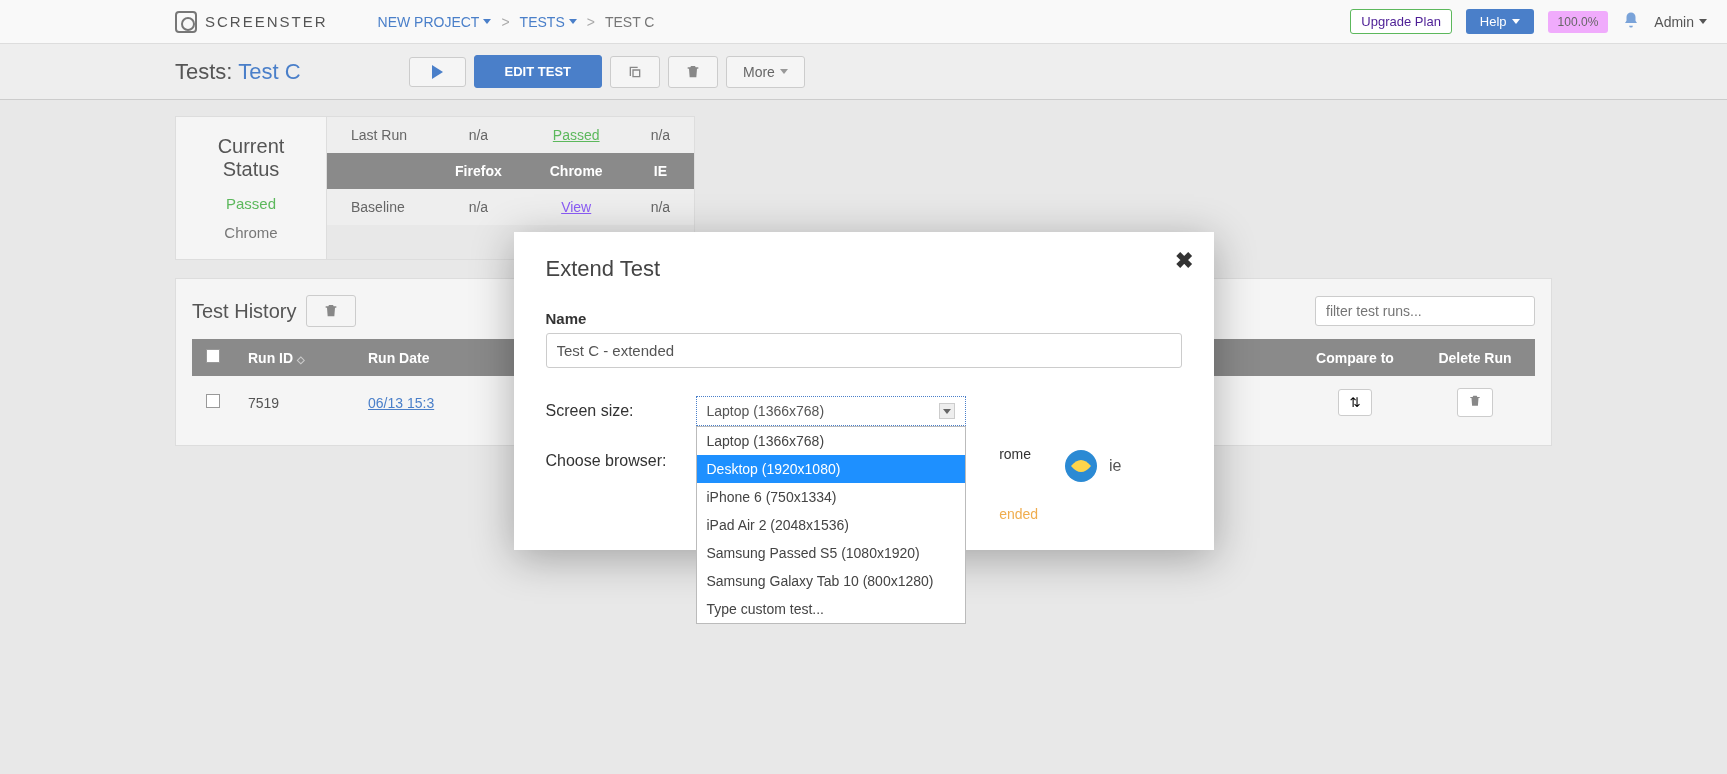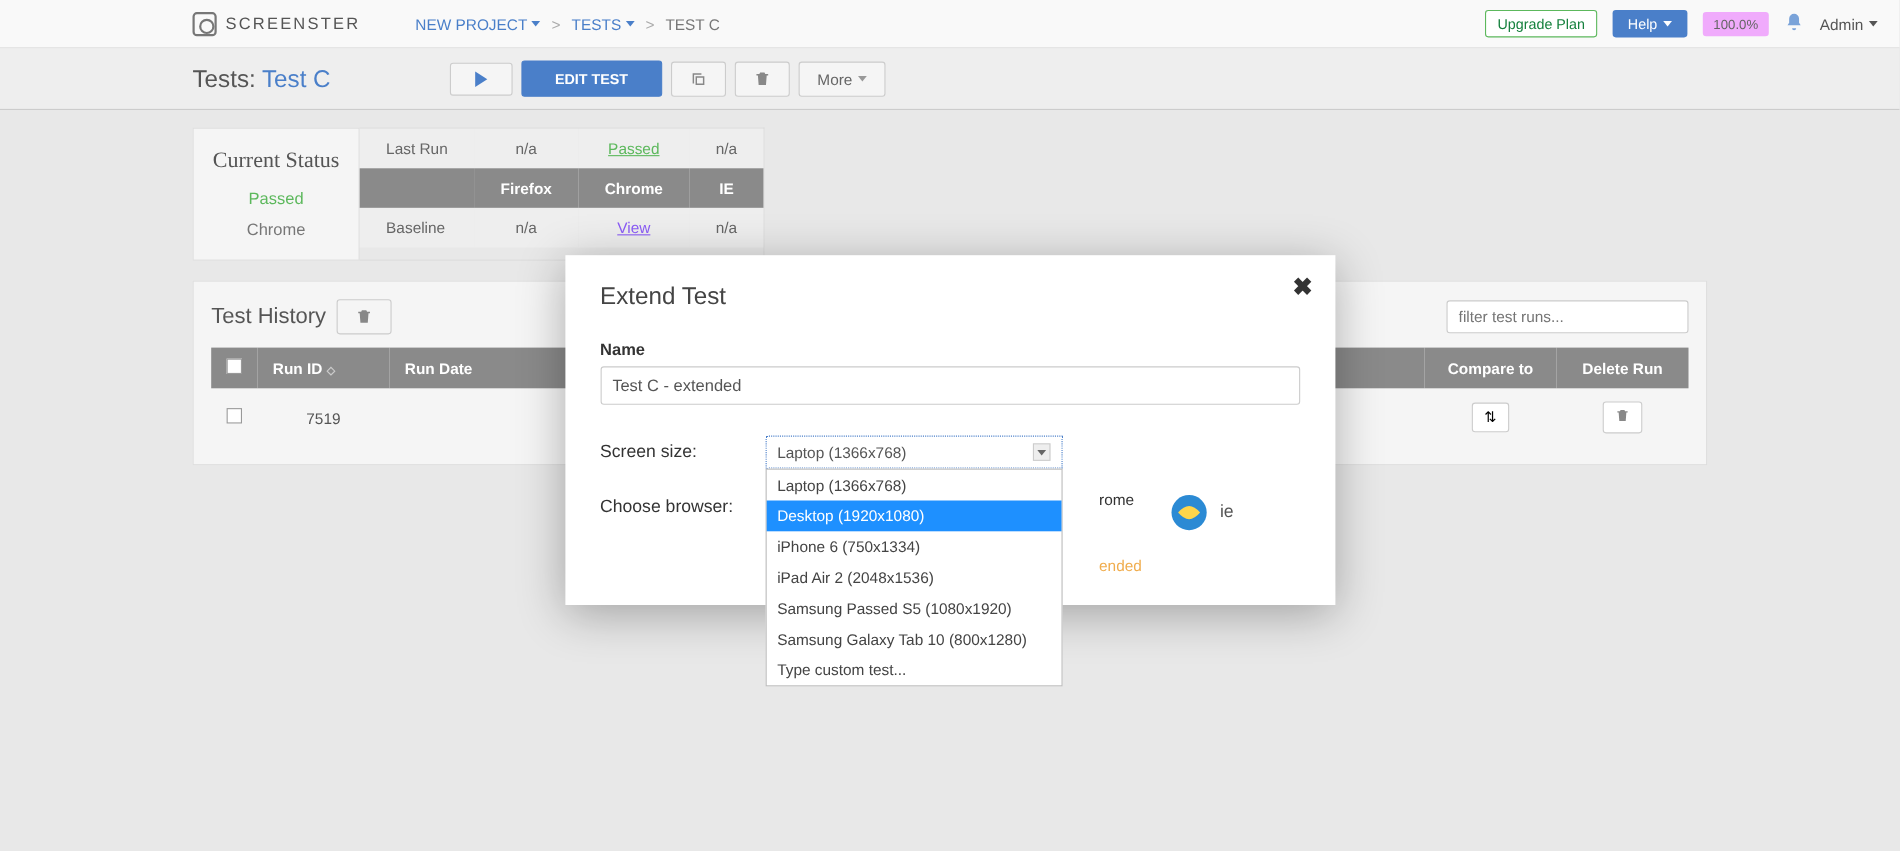--- a/index.html
+++ b/index.html
@@ -9,21 +9,21 @@
 .topbar { background: #f9f9f9; border-bottom: 1px solid #ddd; height: 44px; display: flex; align-items: center; padding: 0 20px 0 175px; }
 .logo-wrap { display: flex; align-items: center; gap: 8px; color: #555; letter-spacing: 2px; font-size: 15px; }
 .logo-icon { width: 22px; height: 22px; border: 2px solid #777; border-radius: 4px; position: relative; }
 .logo-icon::after { content: ''; position: absolute; width: 10px; height: 10px; border: 2px solid #777; border-radius: 50%; top: 4px; left: 4px; }
 .breadcrumbs { margin-left: 50px; display: flex; align-items: center; gap: 10px; color: #999; font-size: 14px; }
 .bc-link { color: #4a7fc9; text-decoration: none; display: flex; align-items: center; gap: 4px; }
 .bc-sep { color: #aaa; }
 .bc-current { color: #777; }
 .caret-down { width: 0; height: 0; border-left: 4px solid transparent; border-right: 4px solid transparent; border-top: 5px solid #4a7fc9; }
 .top-right { margin-left: auto; display: flex; align-items: center; gap: 14px; }
-.upgrade-btn { border: 1px solid #5cb85c; color: #15803d; background: #fff; padding: 4px 10px; border-radius: 3px; font-size: 13px; }
+.upgrade-btn { border: 1px solid #5cb85c; color: #4c1d95; background: #fff; padding: 4px 10px; border-radius: 3px; font-size: 13px; }
 .help-btn { background: #4a7fc9; color: #fff; border: none; padding: 5px 14px; border-radius: 3px; font-size: 13px; display: flex; align-items: center; gap: 5px; }
 .help-btn .caret-down { border-top-color: #fff; }
 .pct-badge { background: #f0abfc; color: #666; padding: 4px 10px; border-radius: 3px; font-size: 12px; }
 .bell-icon svg { fill: #7aa3d9; }
 .admin-drop { color: #555; display: flex; align-items: center; gap: 5px; justify-content: flex-end; }
 .admin-drop .caret-down { border-top-color: #555; }
 
 
 .toolbar { background: #eee; border-bottom: 1px solid #ccc; height: 56px; display: flex; align-items: center; padding: 0 20px 0 175px; gap: 8px; }
 .page-title { font-size: 22px; font-weight: 400; color: #555; margin-right: 100px; }
@@ -32,40 +32,40 @@
 .btn-play { padding: 7px 22px; }
 .play-triangle { width: 0; height: 0; border-top: 7px solid transparent; border-bottom: 7px solid transparent; border-left: 11px solid #4a7fc9; }
 .btn-edit { background: #4a7fc9; color: #fff; border-color: #4a7fc9; font-weight: 600; font-size: 13px; padding: 8px 30px; }
 .btn-icon svg { fill: #888; }
 .btn-more .caret-down { border-top-color: #999; }
 
 
 .content { padding: 16px 175px; }
 .status-row { display: flex; gap: 0; margin-bottom: 18px; }
 .status-card { background: #f5f5f5; border: 1px solid #ddd; width: 152px; padding: 18px 12px; text-align: center; }
-.status-card-title { font-size: 20px; color: #555; margin-bottom: 14px; font-family: Liberation Serif, serif; }
+.status-card-title { font-size: 20px; color: #555; margin-bottom: 14px; }
 .status-passed { color: #5cb85c; font-size: 15px; margin-bottom: 12px; }
 .status-browser { color: #777; font-size: 15px; }
 .status-table { border: 1px solid #ddd; border-left: none; }
 .status-table table { border-collapse: collapse; }
 .status-table th { background: #8a8a8a; color: #fff; font-weight: 600; padding: 10px 24px; font-size: 14px; }
 .status-table td { background: #f5f5f5; padding: 10px 24px; text-align: center; color: #666; font-size: 14px; }
 .status-table tr:nth-child(odd) td { background: #eee; }
 .status-link-green { color: #5cb85c; text-decoration: underline; }
 .status-link-blue { color: #8b5cf6; text-decoration: underline; }
 .row-label { text-align: left !important; }
 
 
 .history-card { background: #f5f5f5; border: 1px solid #ddd; padding: 16px; }
 .history-header { display: flex; align-items: center; gap: 10px; margin-bottom: 12px; }
 .history-title { font-size: 20px; color: #555; font-weight: 400; }
 .filter-input { margin-left: auto; padding: 6px 10px; border: 1px solid #ccc; border-radius: 3px; width: 220px; font-size: 14px; color: #999; }
 .history-table { width: 100%; border-collapse: collapse; }
 .history-table th { background: #8a8a8a; color: #fff; font-weight: 600; padding: 10px 14px; text-align: left; font-size: 14px; }
-.history-table td { padding: 12px 14px; color: #555; font-size: 14px; text-align: center; }
+.history-table td { padding: 12px 14px; color: #555; font-size: 14px; }
 .history-link { color: #4a7fc9; text-decoration: underline; }
 .checkbox { width: 14px; height: 14px; border: 1px solid #999; display: inline-block; background: #fff; }
 .compare-icon, .delete-icon-btn { border: 1px solid #ccc; background: #fff; padding: 5px 10px; border-radius: 3px; }
 
 
 .modal-overlay { position: fixed; inset: 0; display: flex; justify-content: center; align-items: flex-start; padding-top: 232px; }
 .modal { background: #fff; width: 700px; box-shadow: 0 8px 40px rgba(0,0,0,0.3); padding: 24px 32px 60px; position: relative; }
 .modal-close { position: absolute; top: 16px; right: 20px; font-size: 22px; font-weight: bold; color: #333; cursor: pointer; }
 .modal-title { font-size: 22px; color: #444; font-weight: 400; margin-bottom: 28px; }
 .modal-label { font-weight: 600; font-size: 15px; color: #333; margin-bottom: 6px; display: block; }

